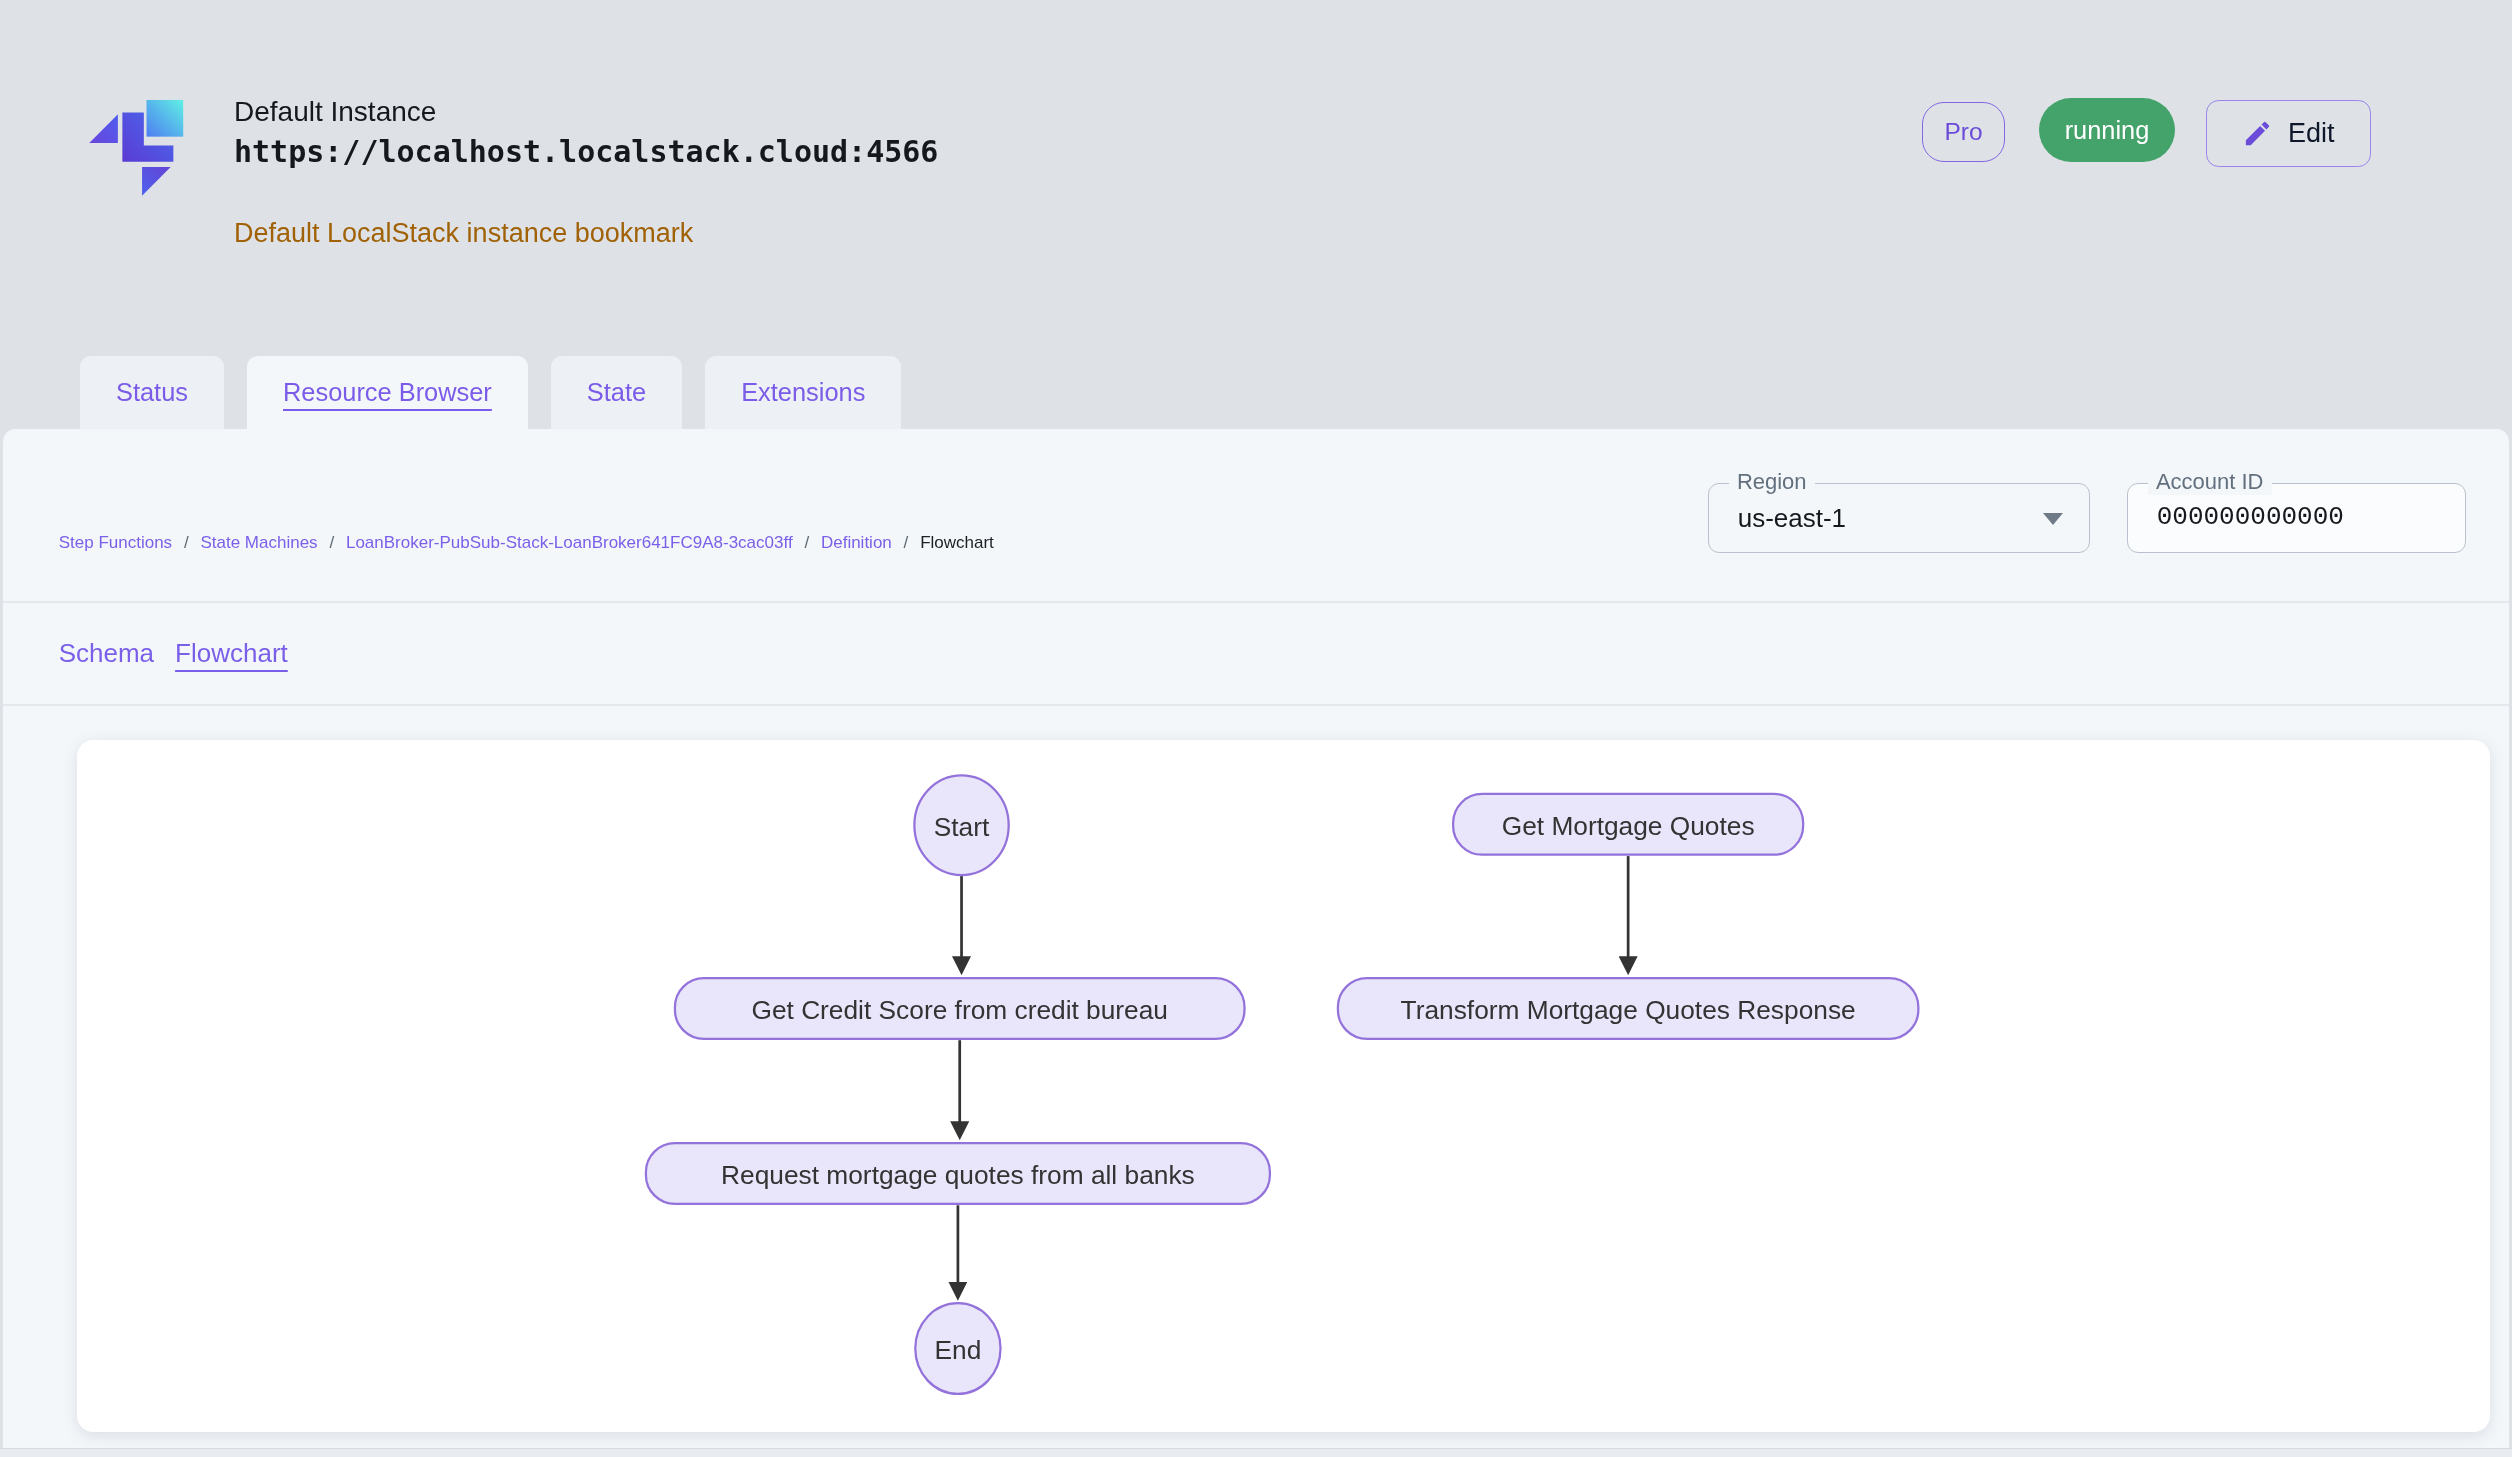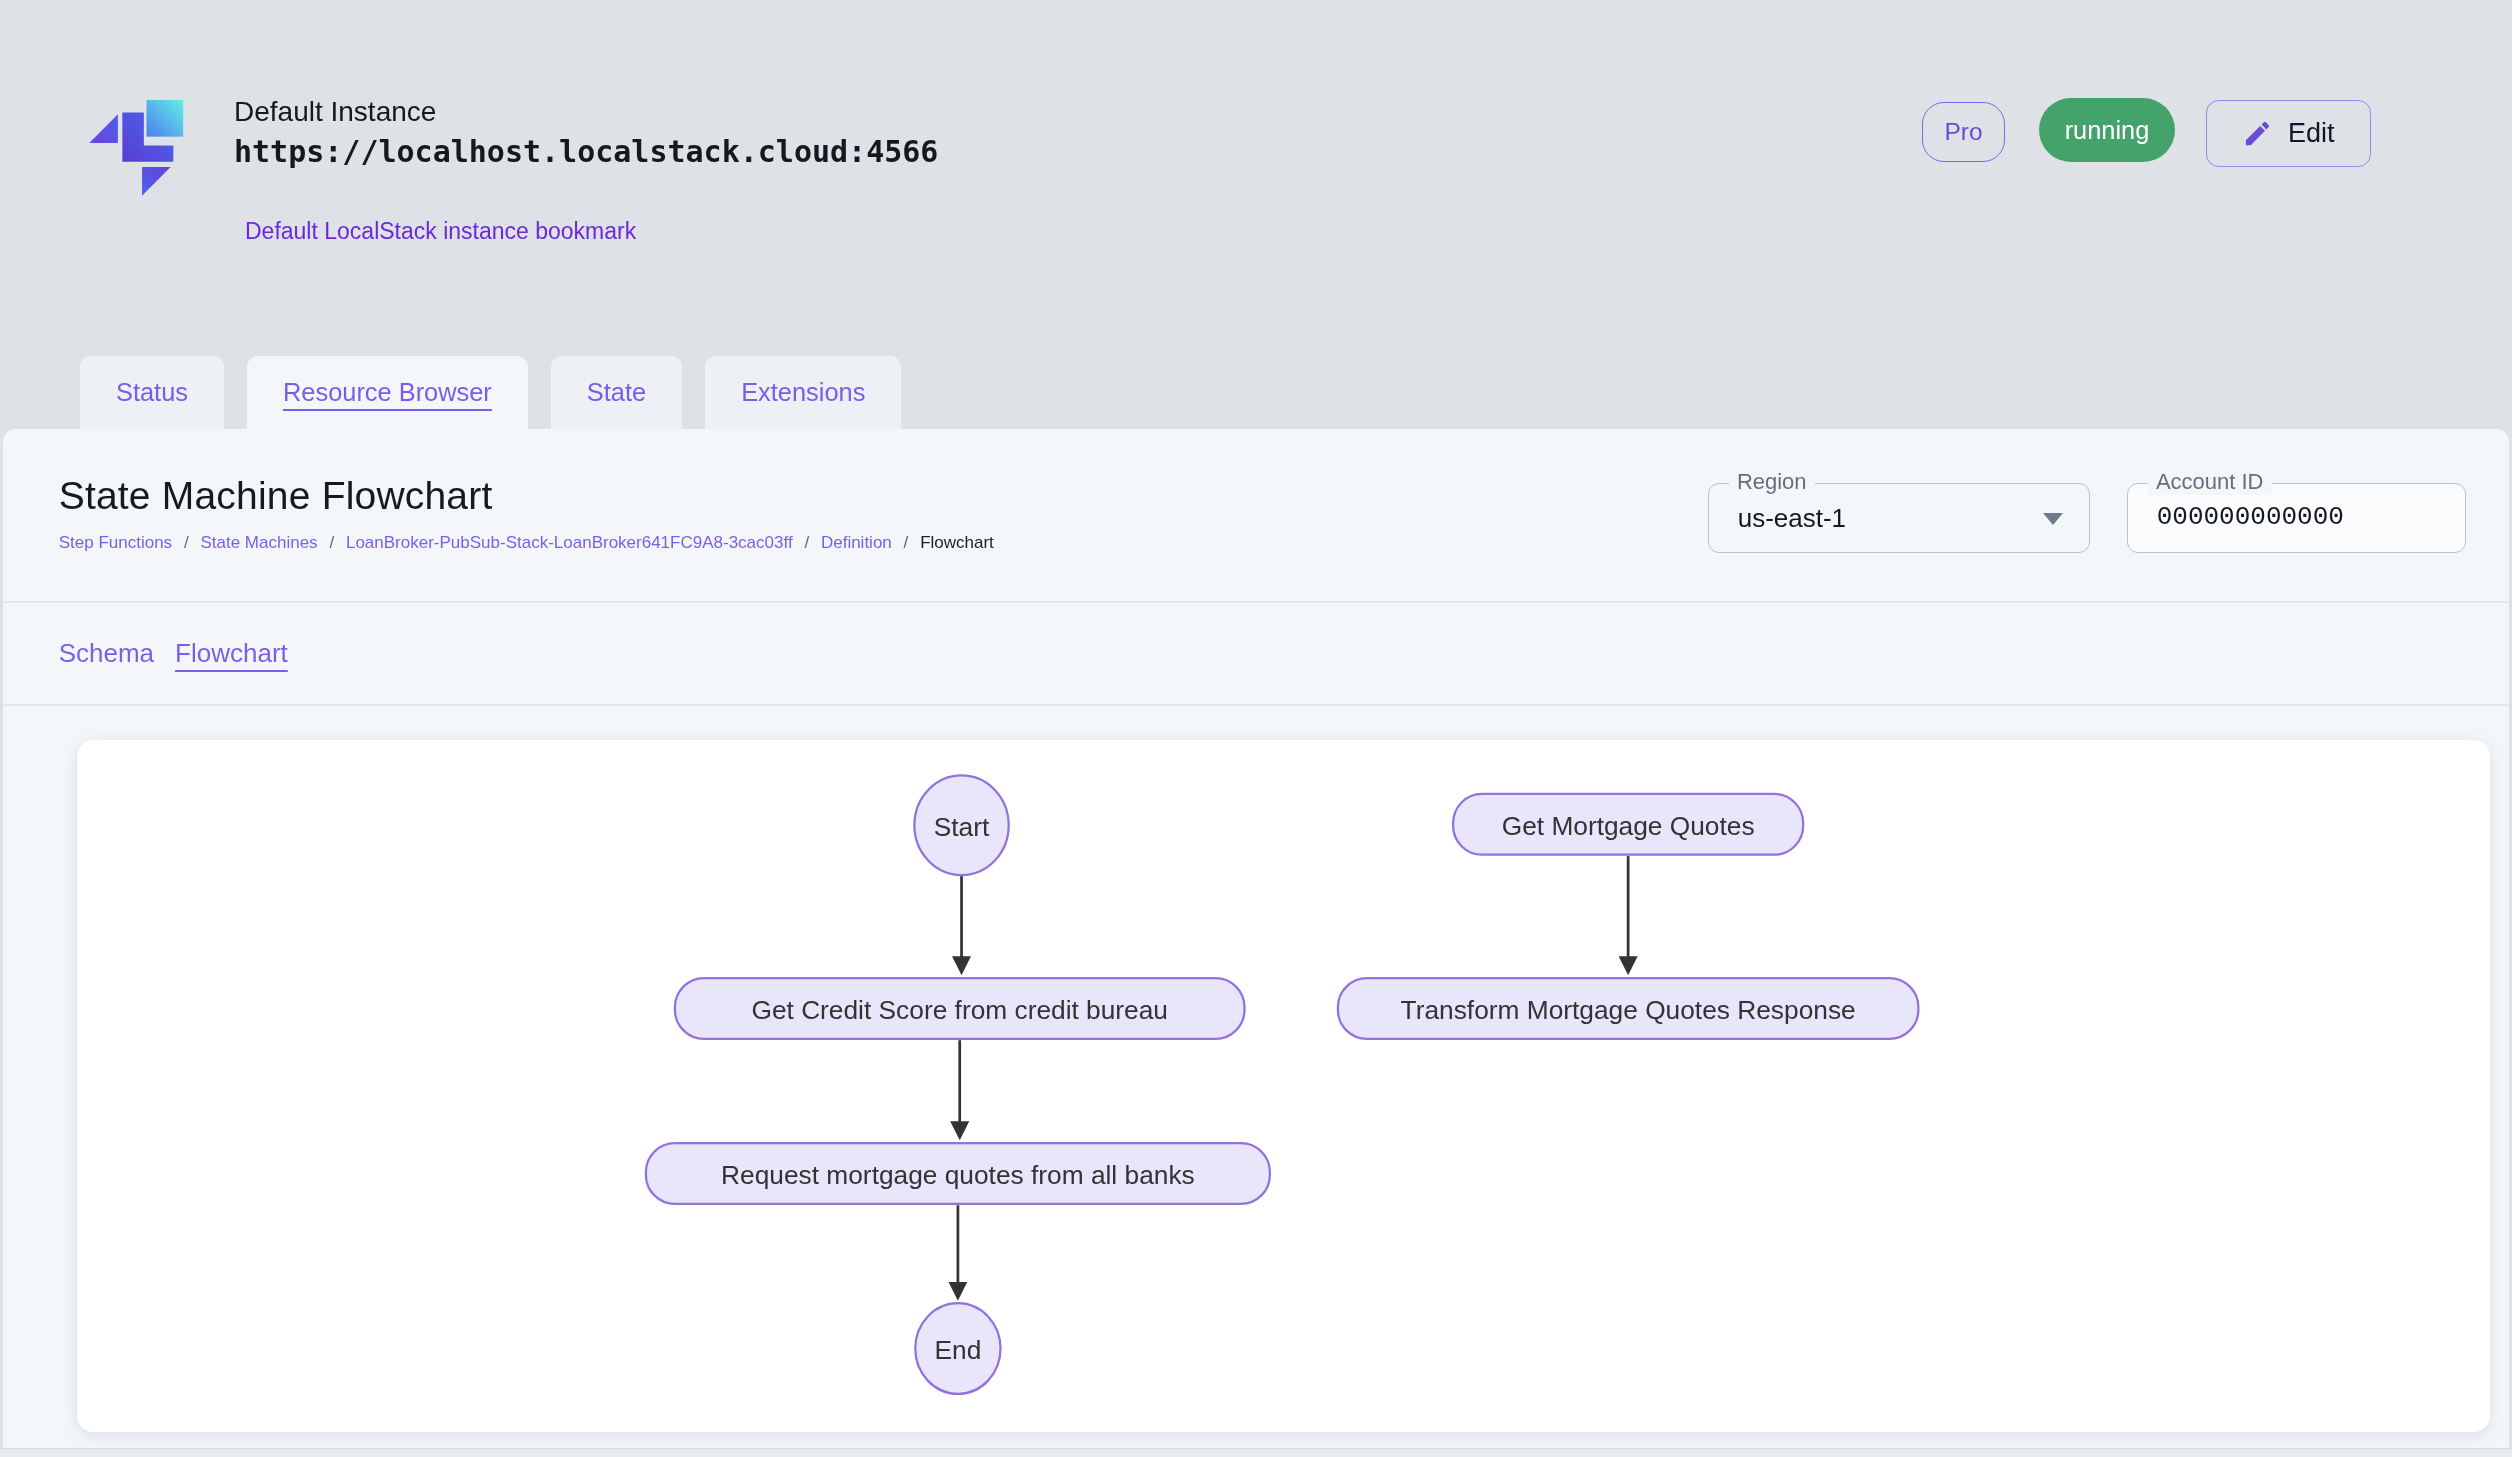--- a/index.html
+++ b/index.html
@@ -7,21 +7,21 @@
     width:2512px;height:1457px;position:relative;overflow:hidden;
     background:#dee2e7;
     font-family:"Liberation Sans",sans-serif;
     -webkit-font-smoothing:antialiased;
   }
   
   .topbar{position:absolute;top:0;left:0;right:0;height:356px;}
   .logo{position:absolute;left:83px;top:94px;width:102px;height:105px;}
   .inst-name{position:absolute;left:234px;top:96px;font-size:28px;color:#15181d;}
   .inst-url{position:absolute;left:234px;top:134px;font-family:"DejaVu Sans Mono",monospace;font-weight:700;font-size:30px;color:#15181d;}
-  .inst-desc{position:absolute;left:234px;top:218px;font-size:23px;color:#6d28d9;margin-left:11px;}
+  .inst-desc{position:absolute;left:234px;top:218px;font-size:27px;color:#a16207;}
   .pro-chip{position:absolute;left:1922px;top:102px;width:83px;height:60px;border:1.8px solid #8266e2;border-radius:22px;
     color:#6a4cd9;font-size:24.5px;display:flex;align-items:center;justify-content:center;box-sizing:border-box;}
   .running-badge{position:absolute;left:2039px;top:98px;width:136px;height:64px;border-radius:32px;background:#44a36a;
     color:#ffffff;font-size:25.4px;display:flex;align-items:center;justify-content:center;}
   .edit-btn{position:absolute;left:2206px;top:100px;width:165px;height:67px;border:1.8px solid #9b85ea;border-radius:12.7px;
     background:transparent;color:#0f172a;font-size:27px;display:flex;align-items:center;justify-content:center;gap:14.5px;
     box-sizing:border-box;cursor:pointer;font-family:"Liberation Sans",sans-serif;}
   .edit-btn svg{display:block;}
   
   .tabs{position:absolute;top:356px;left:80px;height:73px;display:flex;gap:23px;}
@@ -117,21 +117,20 @@
         <span>State</span>
       </div>
     <div class="tab">
         <span>Extensions</span>
       </div>
   </nav>
 
   <main class="panel">
 
     <section class="page-head">
-      <h1 class="page-title">State Machine Flowchart</h1>
 
       <nav class="breadcrumb">
         <span class="crumb-link">Step Functions</span>
         <span class="crumb-sep">/</span>
         <span class="crumb-link">State Machines</span>
         <span class="crumb-sep">/</span>
         <span class="crumb-link">LoanBroker-PubSub-Stack-LoanBroker641FC9A8-3cac03ff</span>
         <span class="crumb-sep">/</span>
         <span class="crumb-link">Definition</span>
         <span class="crumb-sep">/</span>

